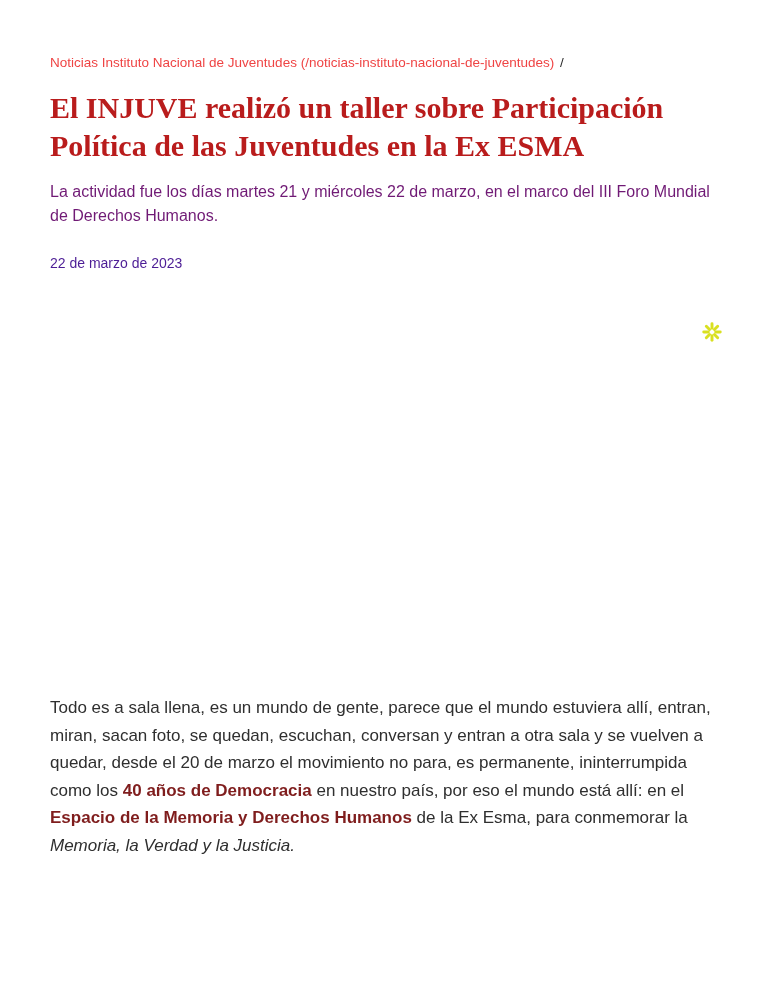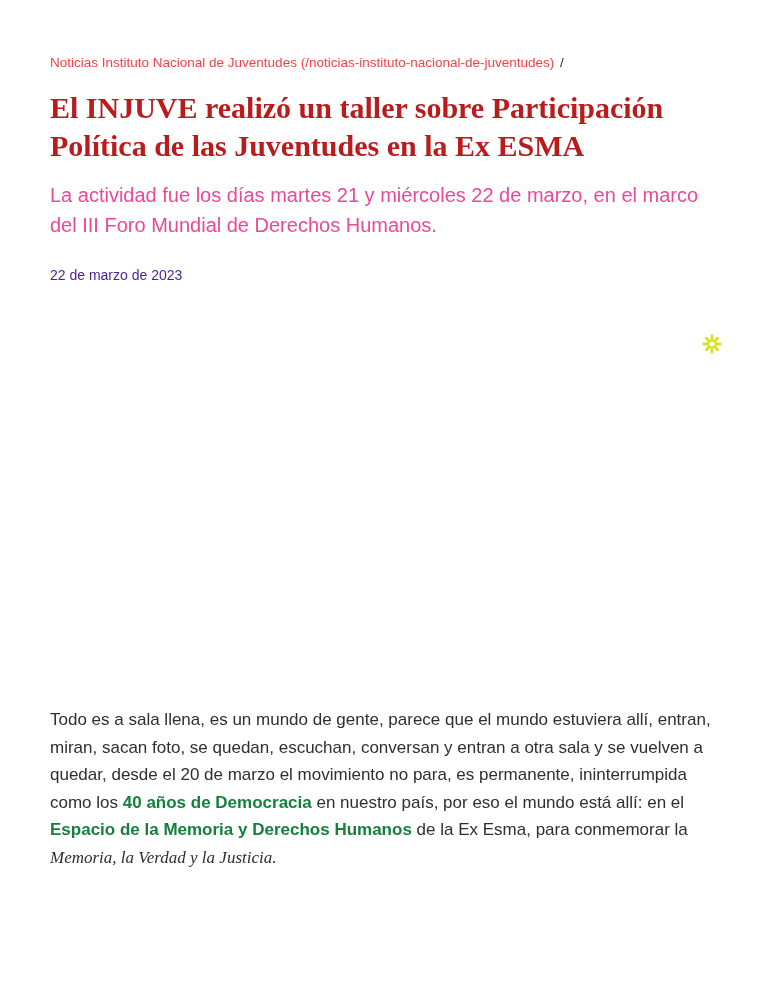--- a/index.html
+++ b/index.html
@@ -34,23 +34,23 @@
   h1.article-title {
     font-family: "Liberation Serif", serif;
     font-weight: 700;
     font-size: 30px;
     line-height: 1.28;
     color: #b91c1c;
     margin: 0 0 15px 0;
     max-width: 680px;
   }
   p.lead {
-    font-size: 20px;
+    font-size: 16px;
     line-height: 1.5;
-    color: #ec4899;
+    color: #701a75;
     margin: 0 0 27px 0;
     max-width: 665px;
   }
   p.date {
     font-size: 14px;
     color: #4c1d95;
     margin: 0;
   }
   figure.image-placeholder {
     position: relative;
@@ -72,25 +72,24 @@
   }
   p.body-text {
     font-size: 17px;
     line-height: 1.62;
     color: #2f2f2f;
     margin: 8px 0 0 0;
     max-width: 672px;
   }
   p.body-text strong {
     font-weight: 700;
-    color: #15803d;
+    color: #7f1d1d;
   }
   p.body-text em {
     font-style: italic;
-    font-family: Liberation Serif, serif;
   }
 </style>
 </head>
 <body>
 
 <div class="page">
 
   <nav class="breadcrumb">
     <a href="#">Noticias Instituto Nacional de Juventudes (/noticias-instituto-nacional-de-juventudes)</a>
     <span class="sep">/</span>

